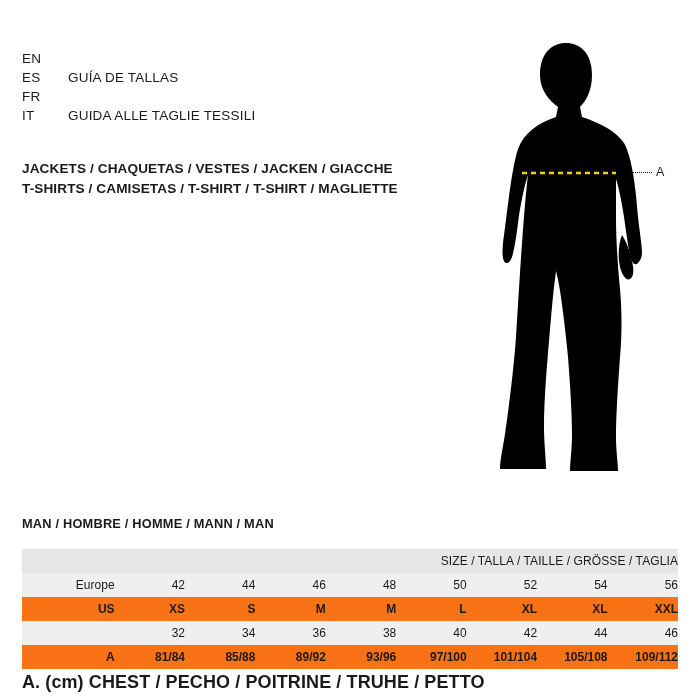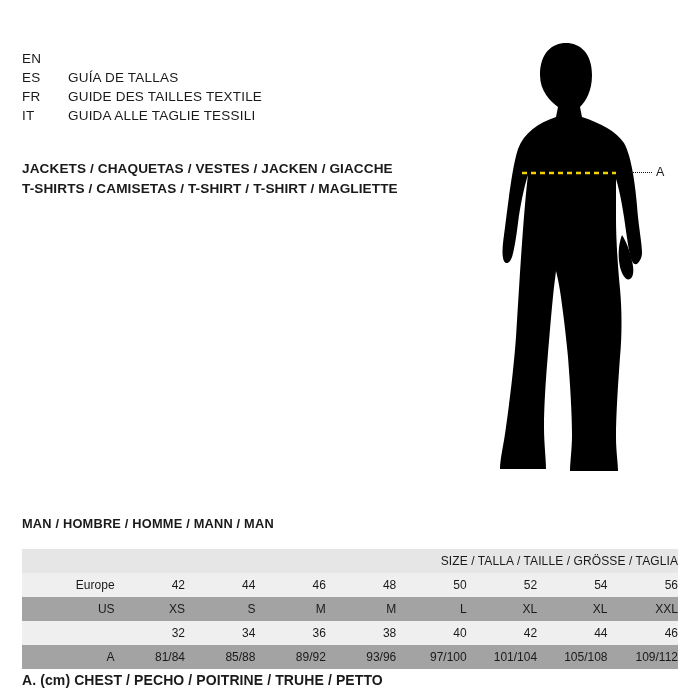--- a/index.html
+++ b/index.html
@@ -111,56 +111,56 @@
   .row-head td {
     background: #e6e6e6;
     font-size: 12px;
     padding-left: 4px;
     letter-spacing: 0.1px;
   }
   .row-shade td {
     background: #efefef;
   }
   .row-plain td {
-    background: #a3a3a3;
+    background: #f97316;
+    font-weight: bold;
   }
   td.label-cell {
     width: 92px;
     padding-left: 4px;
     text-align: left;
   }
   td.val-cell {
     text-align: center;
     width: 70px;
   }
   .footnote {
     position: absolute;
     left: 22px;
     top: 641px;
-    font-size: 14px;
+    font-size: 18px;
     font-weight: bold;
     letter-spacing: 0.1px;
   }
 </style>
 </head>
 <body>
 
 <div class="page">
 
   <div class="lang-block">
     <div class="lang-row">
       <span class="lang-code">EN</span>
     </div>
     <div class="lang-row">
       <span class="lang-code">ES</span>
       <span class="lang-name">GUÍA DE TALLAS</span>
     </div>
     <div class="lang-row">
       <span class="lang-code">FR</span>
-      <span class="lang-name">GUIDE DES TAILLES TEXTILE</span>
     </div>
     <div class="lang-row">
       <span class="lang-code">IT</span>
       <span class="lang-name">GUIDA ALLE TAGLIE TESSILI</span>
     </div>
   </div>
 
   <div class="category-block">
     <div class="category-line">JACKETS / CHAQUETAS / VESTES / JACKEN / GIACCHE</div>
     <div class="category-line">T-SHIRTS / CAMISETAS / T-SHIRT / T-SHIRT / MAGLIETTE</div>

